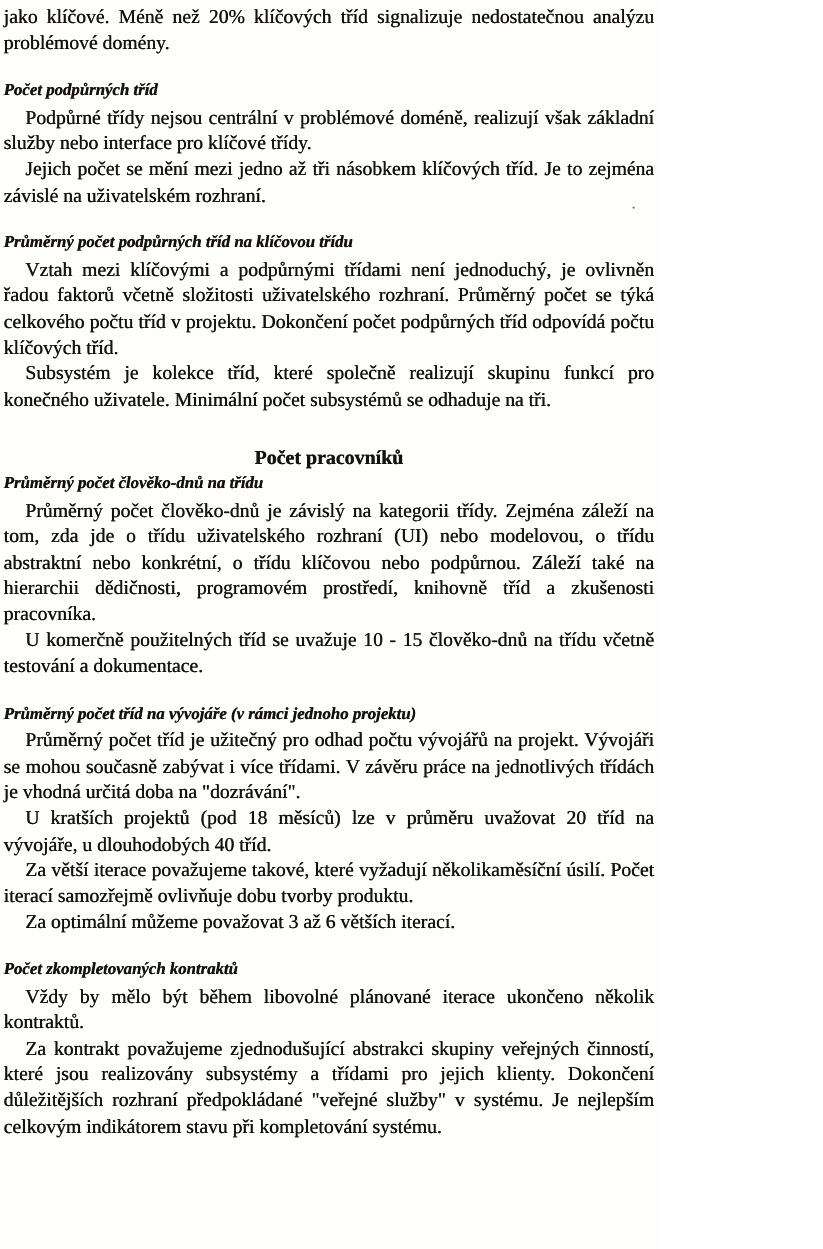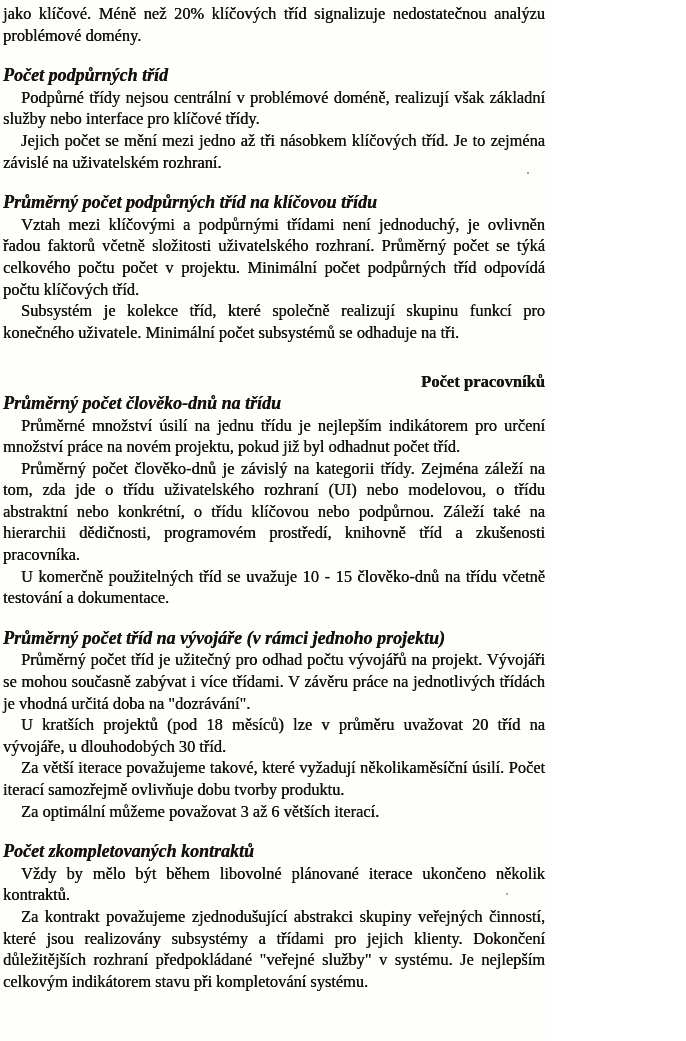--- a/index.html
+++ b/index.html
@@ -24,32 +24,32 @@
   }
   .page p {
     margin: 0;
     text-indent: 18px;
   }
   .page p.cont {
     text-indent: 0;
   }
   .hi {
     margin: 19px 0 0 0;
-    font-size: 18px;
+    font-size: 14px;
     font-weight: bold;
     font-style: italic;
     text-align: left;
     line-height: 21.6px;
   }
   .hb {
     margin: 28px 0 0 0;
     font-size: 16.6px;
     font-weight: bold;
     font-style: normal;
-    text-align: right;
+    text-align: center;
     line-height: 21.6px;
   }
   .hb + .hi {
     margin-top: 0;
   }
   .speck {
     position: absolute;
     width: 2px;
     height: 2px;
     border-radius: 50%;
@@ -62,33 +62,32 @@
 
 <div class="page">
 
   <p class="cont">jako klíčové. Méně než 20% klíčových tříd signalizuje nedostatečnou analýzu problémové domény.</p>
 
   <h3 class="hi">Počet podpůrných tříd</h3>
   <p>Podpůrné třídy nejsou centrální v problémové doméně, realizují však základní služby nebo interface pro klíčové třídy.</p>
   <p>Jejich počet se mění mezi jedno až tři násobkem klíčových tříd. Je to zejména závislé na uživatelském rozhraní.</p>
 
   <h3 class="hi">Průměrný počet podpůrných tříd na klíčovou třídu</h3>
-  <p>Vztah mezi klíčovými a podpůrnými třídami není jednoduchý, je ovlivněn řadou faktorů včetně složitosti uživatelského rozhraní. Průměrný počet se týká celkového počtu počet v projektu. Minimální počet podpůrných tříd odpovídá počtu klíčových tříd.</p>
+  <p>Vztah mezi klíčovými a podpůrnými třídami není jednoduchý, je ovlivněn řadou faktorů včetně složitosti uživatelského rozhraní. Průměrný počet se týká celkového počtu tříd v projektu. Dokončení počet podpůrných tříd odpovídá počtu klíčových tříd.</p>
 
   <p>Subsystém je kolekce tříd, které společně realizují skupinu funkcí pro konečného uživatele. Minimální počet subsystémů se odhaduje na tři.</p>
 
   <h2 class="hb">Počet pracovníků</h2>
   <h3 class="hi">Průměrný počet člověko-dnů na třídu</h3>
-  <p>Průměrné množství úsilí na jednu třídu je nejlepším indikátorem pro určení množství práce na novém projektu, pokud již byl odhadnut počet tříd.</p>
   <p>Průměrný počet člověko-dnů je závislý na kategorii třídy. Zejména záleží na tom, zda jde o třídu uživatelského rozhraní (UI) nebo modelovou, o třídu abstraktní nebo konkrétní, o třídu klíčovou nebo podpůrnou. Záleží také na hierarchii dědičnosti, programovém prostředí, knihovně tříd a zkušenosti pracovníka.</p>
   <p>U komerčně použitelných tříd se uvažuje 10 - 15 člověko-dnů na třídu včetně testování a dokumentace.</p>
 
   <h3 class="hi">Průměrný počet tříd na vývojáře (v rámci jednoho projektu)</h3>
   <p>Průměrný počet tříd je užitečný pro odhad počtu vývojářů na projekt. Vývojáři se mohou současně zabývat i více třídami. V závěru práce na jednotlivých třídách je vhodná určitá doba na "dozrávání".</p>
-  <p>U kratších projektů (pod 18 měsíců) lze v průměru uvažovat 20 tříd na vývojáře, u dlouhodobých 30 tříd.</p>
+  <p>U kratších projektů (pod 18 měsíců) lze v průměru uvažovat 20 tříd na vývojáře, u dlouhodobých 40 tříd.</p>
 
   <p>Za větší iterace považujeme takové, které vyžadují několikaměsíční úsilí. Počet iterací samozřejmě ovlivňuje dobu tvorby produktu.</p>
   <p>Za optimální můžeme považovat 3 až 6 větších iterací.</p>
 
   <h3 class="hi">Počet zkompletovaných kontraktů</h3>
   <p>Vždy by mělo být během libovolné plánované iterace ukončeno několik kontraktů.</p>
   <p>Za kontrakt považujeme zjednodušující abstrakci skupiny veřejných činností, které jsou realizovány subsystémy a třídami pro jejich klienty. Dokončení důležitějších rozhraní předpokládané "veřejné služby" v systému. Je nejlepším celkovým indikátorem stavu při kompletování systému.</p>
 
   <span class="speck" style="left:106px; top:36px;"></span>
   <span class="speck" style="left:527px; top:172px;"></span>

